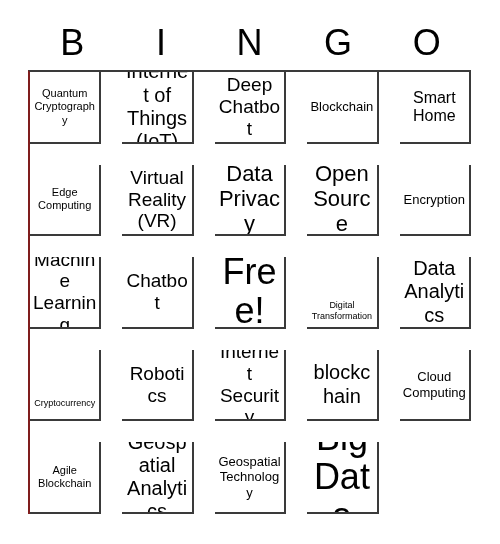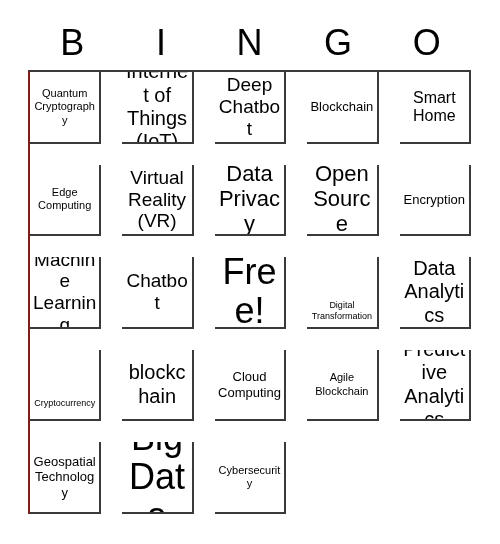--- a/index.html
+++ b/index.html
@@ -142,36 +142,39 @@
       </div>
       <div class="cell fs-xxs">
         <span class="cell-text">Digital Transformation</span>
       </div>
       <div class="cell fs-m">
         <span class="cell-text">Data Analytics</span>
       </div>
       <div class="cell fs-xxs">
         <span class="cell-text">Cryptocurrency</span>
       </div>
+      <div class="cell fs-l">
+        <span class="cell-text">Robotics</span>
+      </div>
+      <div class="cell fs-l">
+        <span class="cell-text">Internet Security</span>
+      </div>
       <div class="cell fs-m">
         <span class="cell-text">blockchain</span>
       </div>
       <div class="cell fs-s">
         <span class="cell-text">Cloud Computing</span>
       </div>
       <div class="cell fs-xs">
         <span class="cell-text">Agile Blockchain</span>
       </div>
       <div class="cell fs-m">
-        <span class="cell-text">Predictive Analytics</span>
+        <span class="cell-text">Geospatial Analytics</span>
       </div>
       <div class="cell fs-s">
         <span class="cell-text">Geospatial Technology</span>
       </div>
       <div class="cell fs-huge">
         <span class="cell-text">Big Data</span>
       </div>
-      <div class="cell fs-xs">
-        <span class="cell-text">Cybersecurity</span>
-      </div>
     </div>
 
 </div>
 
 </body></html>

